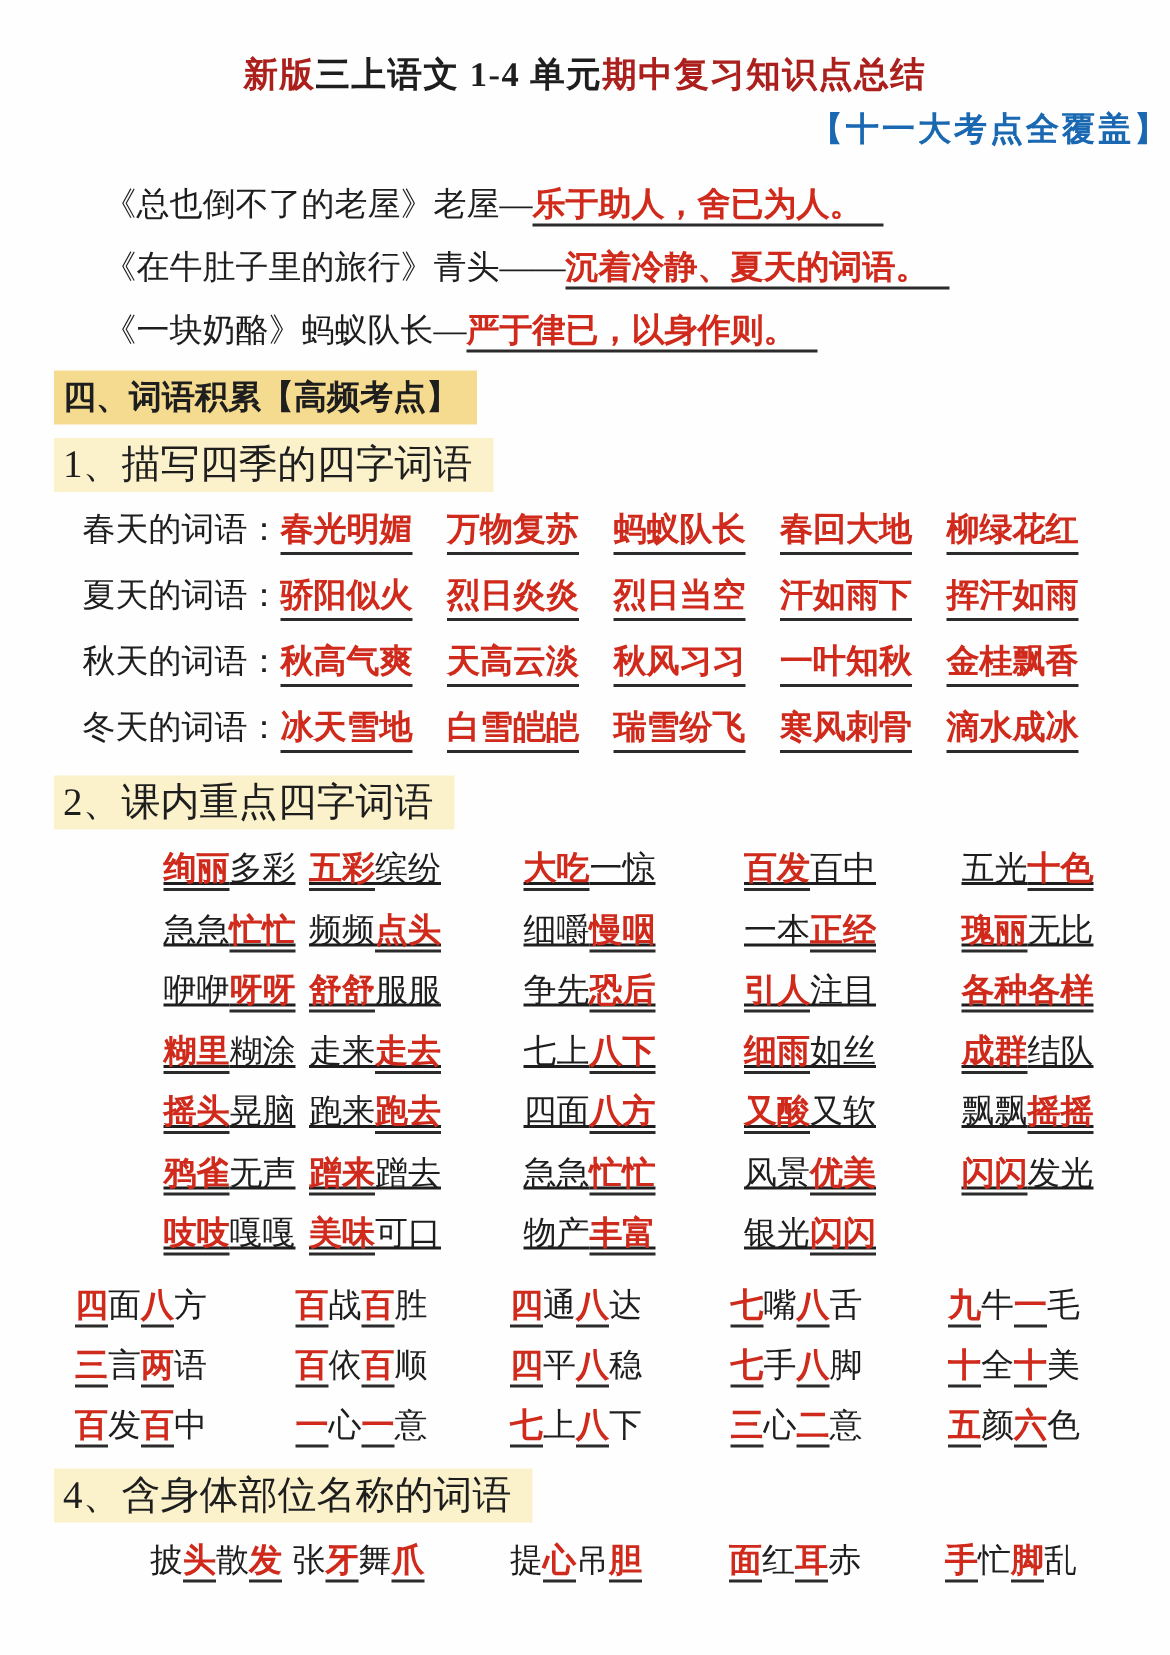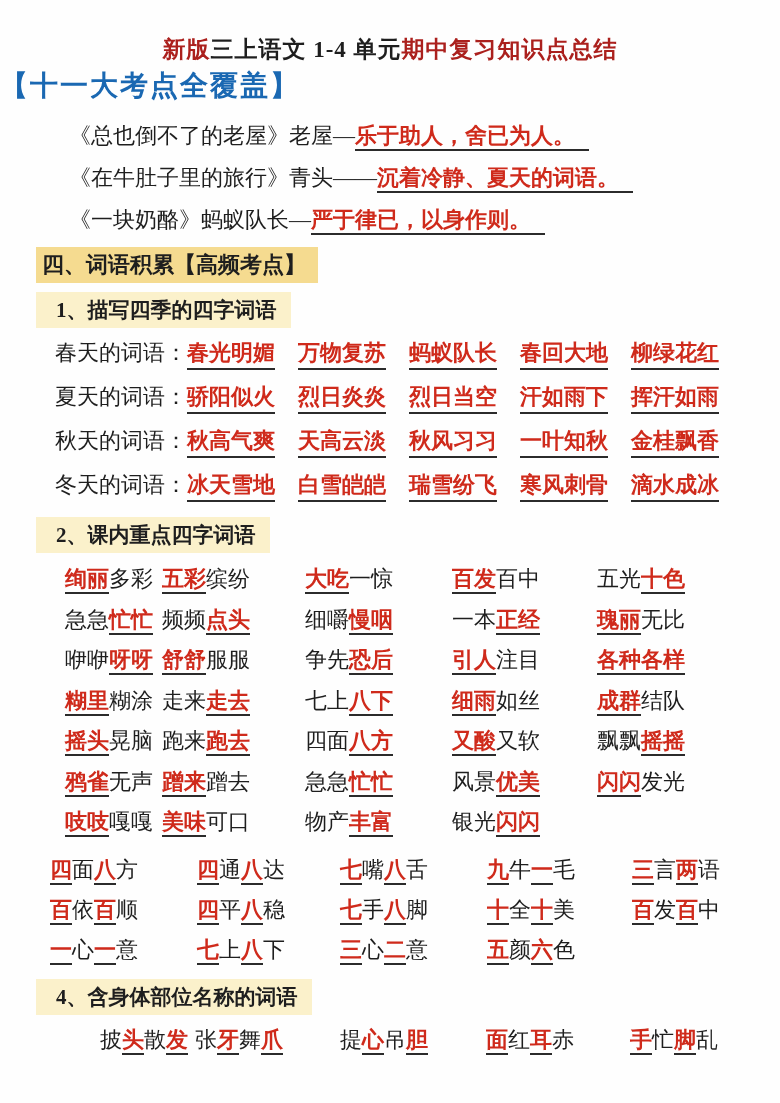--- a/index.html
+++ b/index.html
@@ -15,48 +15,48 @@
     color:var(--ink);background:var(--bg);position:relative;
   }
   .page{width:780px;height:1103px;position:relative;}
 
   .title{
     text-align:center;margin-top:36px;font-size:23px;font-weight:700;
     letter-spacing:1px;line-height:1.25;
   }
   .title .red{color:var(--title-red);}
   .subtitle{
-    text-align:left;font-size:28px;font-weight:700;color:var(--blue);
+    text-align:right;font-size:22px;font-weight:700;color:var(--blue);
     margin-top:4px;line-height:34px;letter-spacing:2px;
   }
 
   .intro{margin:12px 0 0 28px;font-size:22px;}
   .intro-line{line-height:42px;white-space:nowrap;margin-left:41px;}
   .intro-line .red{color:var(--red);font-weight:700;}
   .u{border-bottom:2px solid var(--uline);padding-bottom:1px;}
   .intro-line .u{padding-right:14px;}
 
   .sec-heading{
     display:inline-block;margin:6px 0 0 36px;font-size:22px;font-weight:700;
     background:var(--hl-strong);padding:5px 12px 5px 6px;line-height:26px;text-align:right;
   }
   .sub-heading{
-    display:table;margin:9px 0 0 36px;font-size:21px;font-weight:700;
-    background:var(--hl-light);padding:5px 14px 5px 20px;line-height:26px;
+    display:table;margin:9px 0 0 36px;font-size:26px;font-weight:400;
+    background:var(--hl-light);padding:5px 14px 5px 6px;line-height:26px;
   }
 
   .seasons{margin:4px 0 0 55px;font-size:22px;}
   .season-row{line-height:42px;white-space:nowrap;}
   .season-row .label{color:var(--ink);}
   .season-row .word{color:var(--red);font-weight:700;margin-right:23px;font-family:Liberation Mono, monospace;}
 
   .word-grid{display:grid;font-size:22px;margin-top:6px;}
   .word-grid .cell{white-space:nowrap;}
   .word-grid .seg-red{color:var(--red);font-weight:700;}
-  .g2{padding-left:65px;grid-template-columns:97px 143px 147px 145px auto;grid-auto-rows:40.5px;align-items:center;}
+  .g2{padding-left:109px;grid-template-columns:97px 143px 147px 145px auto;grid-auto-rows:40.5px;align-items:center;text-decoration:underline;}
   .g3{padding-left:50px;grid-template-columns:147px 143px 147px 145px auto;grid-auto-rows:40px;align-items:center;margin-top:8px;}
   .g4{padding-left:100px;grid-template-columns:95px 145px 146px 144px auto;grid-auto-rows:42px;align-items:center;margin-top:4px;}
 </style>
 </head>
 <body>
 
 <div class="page">
 
   <div class="title" id="title"><span class="red">新版</span><span>三上语文 1-4 单元</span><span class="red">期中复习知识点总结</span></div>
 
@@ -113,20 +113,21 @@
       <span class="cell"><span class="seg-black">风景</span><span class="seg-red u">优美</span></span>
       <span class="cell"><span class="seg-red u">闪闪</span><span class="seg-black">发光</span></span>
       <span class="cell"><span class="seg-red u">吱吱</span><span class="seg-black">嘎嘎</span></span>
       <span class="cell"><span class="seg-red u">美味</span><span class="seg-black">可口</span></span>
       <span class="cell"><span class="seg-black">物产</span><span class="seg-red u">丰富</span></span>
       <span class="cell"><span class="seg-black">银光</span><span class="seg-red u">闪闪</span></span>
     </div>
 
   <div class="word-grid g3" id="grid3">
       <span class="cell"><span class="seg-red u">四</span><span class="seg-black">面</span><span class="seg-red u">八</span><span class="seg-black">方</span></span>
+      <span class="cell"><span class="seg-red u">百</span><span class="seg-black">战</span><span class="seg-red u">百</span><span class="seg-black">胜</span></span>
       <span class="cell"><span class="seg-red u">四</span><span class="seg-black">通</span><span class="seg-red u">八</span><span class="seg-black">达</span></span>
       <span class="cell"><span class="seg-red u">七</span><span class="seg-black">嘴</span><span class="seg-red u">八</span><span class="seg-black">舌</span></span>
       <span class="cell"><span class="seg-red u">九</span><span class="seg-black">牛</span><span class="seg-red u">一</span><span class="seg-black">毛</span></span>
       <span class="cell"><span class="seg-red u">三</span><span class="seg-black">言</span><span class="seg-red u">两</span><span class="seg-black">语</span></span>
       <span class="cell"><span class="seg-red u">百</span><span class="seg-black">依</span><span class="seg-red u">百</span><span class="seg-black">顺</span></span>
       <span class="cell"><span class="seg-red u">四</span><span class="seg-black">平</span><span class="seg-red u">八</span><span class="seg-black">稳</span></span>
       <span class="cell"><span class="seg-red u">七</span><span class="seg-black">手</span><span class="seg-red u">八</span><span class="seg-black">脚</span></span>
       <span class="cell"><span class="seg-red u">十</span><span class="seg-black">全</span><span class="seg-red u">十</span><span class="seg-black">美</span></span>
       <span class="cell"><span class="seg-red u">百</span><span class="seg-black">发</span><span class="seg-red u">百</span><span class="seg-black">中</span></span>
       <span class="cell"><span class="seg-red u">一</span><span class="seg-black">心</span><span class="seg-red u">一</span><span class="seg-black">意</span></span>

